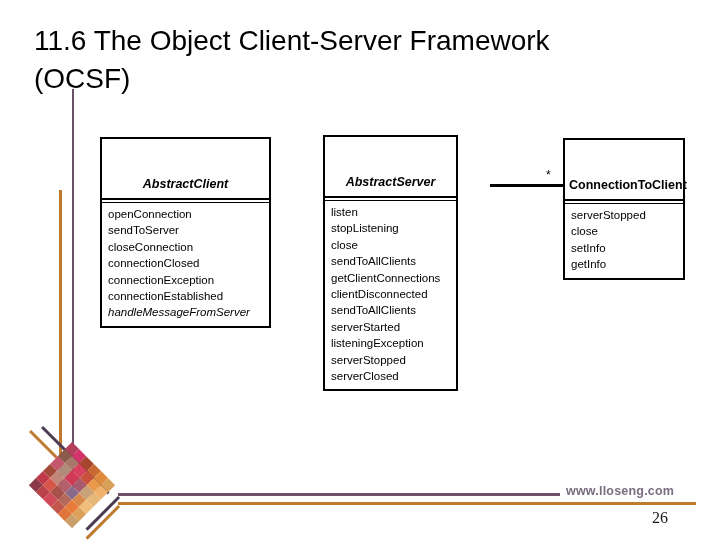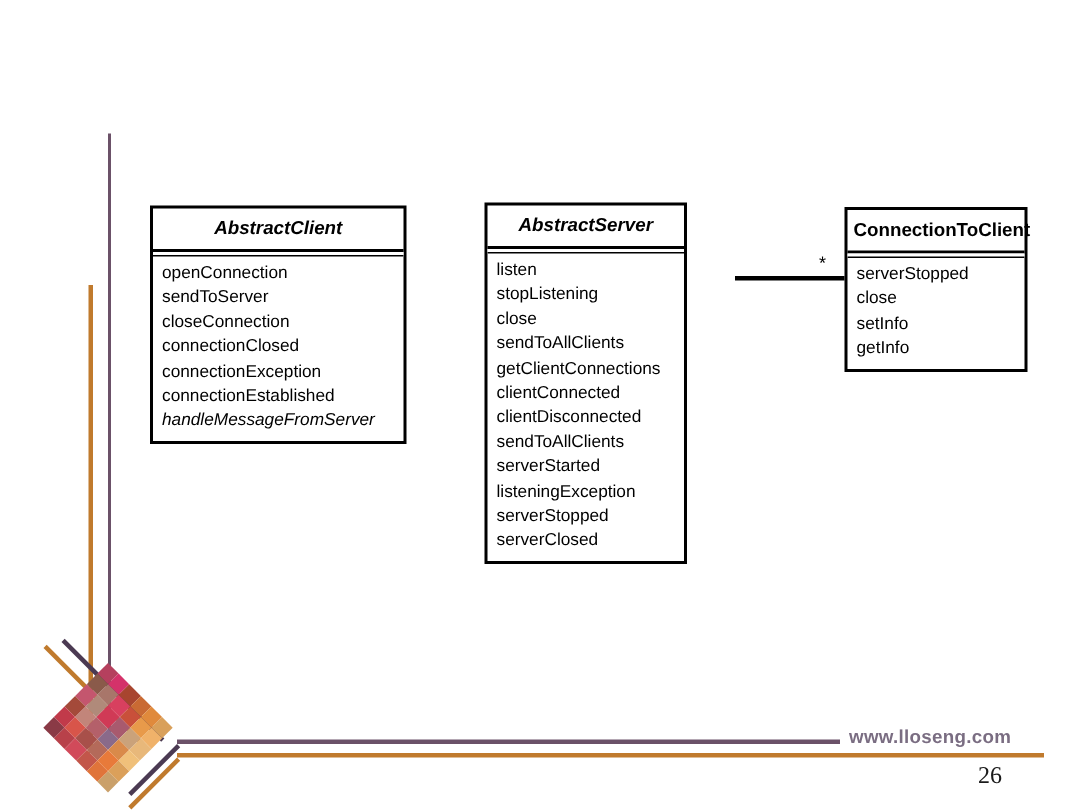--- a/index.html
+++ b/index.html
@@ -130,20 +130,21 @@
   }
   .uml-title {
     text-align: center;
     font-size: 12.5px;
     font-weight: bold;
     color: #000000;
     padding: 6px 4px 7px 4px;
     border-bottom: 2px solid #000000;
     font-family: "Liberation Sans", sans-serif;
     white-space: nowrap;
+    margin-top: 32px;
   }
   .uml-title.italic { font-style: italic; }
   .uml-sep {
     height: 2px;
     background: #ffffff;
     border-bottom: 1px solid #000000;
   }
   .uml-ops {
     padding: 3px 0 5px 6px;
   }
@@ -206,20 +207,22 @@
     font-family: "Liberation Serif", serif;
     font-size: 16px;
     color: #1a1a1a;
   }
 </style>
 </head>
 <body>
 
 <div id="slide">
 
+  <div id="slide-title">11.6 The Object Client-Server Framework
+   (OCSF)</div>
 
   <div class="deco v-purple"></div>
   <div class="deco v-orange"></div>
   <div class="deco h-purple"></div>
   <div class="deco h-orange"></div>
   <div class="deco diag-purple-top"></div>
   <div class="deco diag-orange-top"></div>
   <div class="deco diag-purple-bot"></div>
   <div class="deco diag-orange-bot"></div>
 
@@ -280,21 +283,20 @@
 
   <div class="uml-box" id="box-server">
     <div class="uml-title italic">AbstractServer</div>
     <div class="uml-sep"></div>
     <div class="uml-ops">
         <div>listen</div>
         <div>stopListening</div>
         <div>close</div>
         <div>sendToAllClients</div>
         <div>getClientConnections</div>
-        <div>clientConnected</div>
         <div>clientDisconnected</div>
         <div>sendToAllClients</div>
         <div>serverStarted</div>
         <div>listeningException</div>
         <div>serverStopped</div>
         <div>serverClosed</div>
       </div>
   </div>
 
   <div class="uml-box" id="box-conn">

